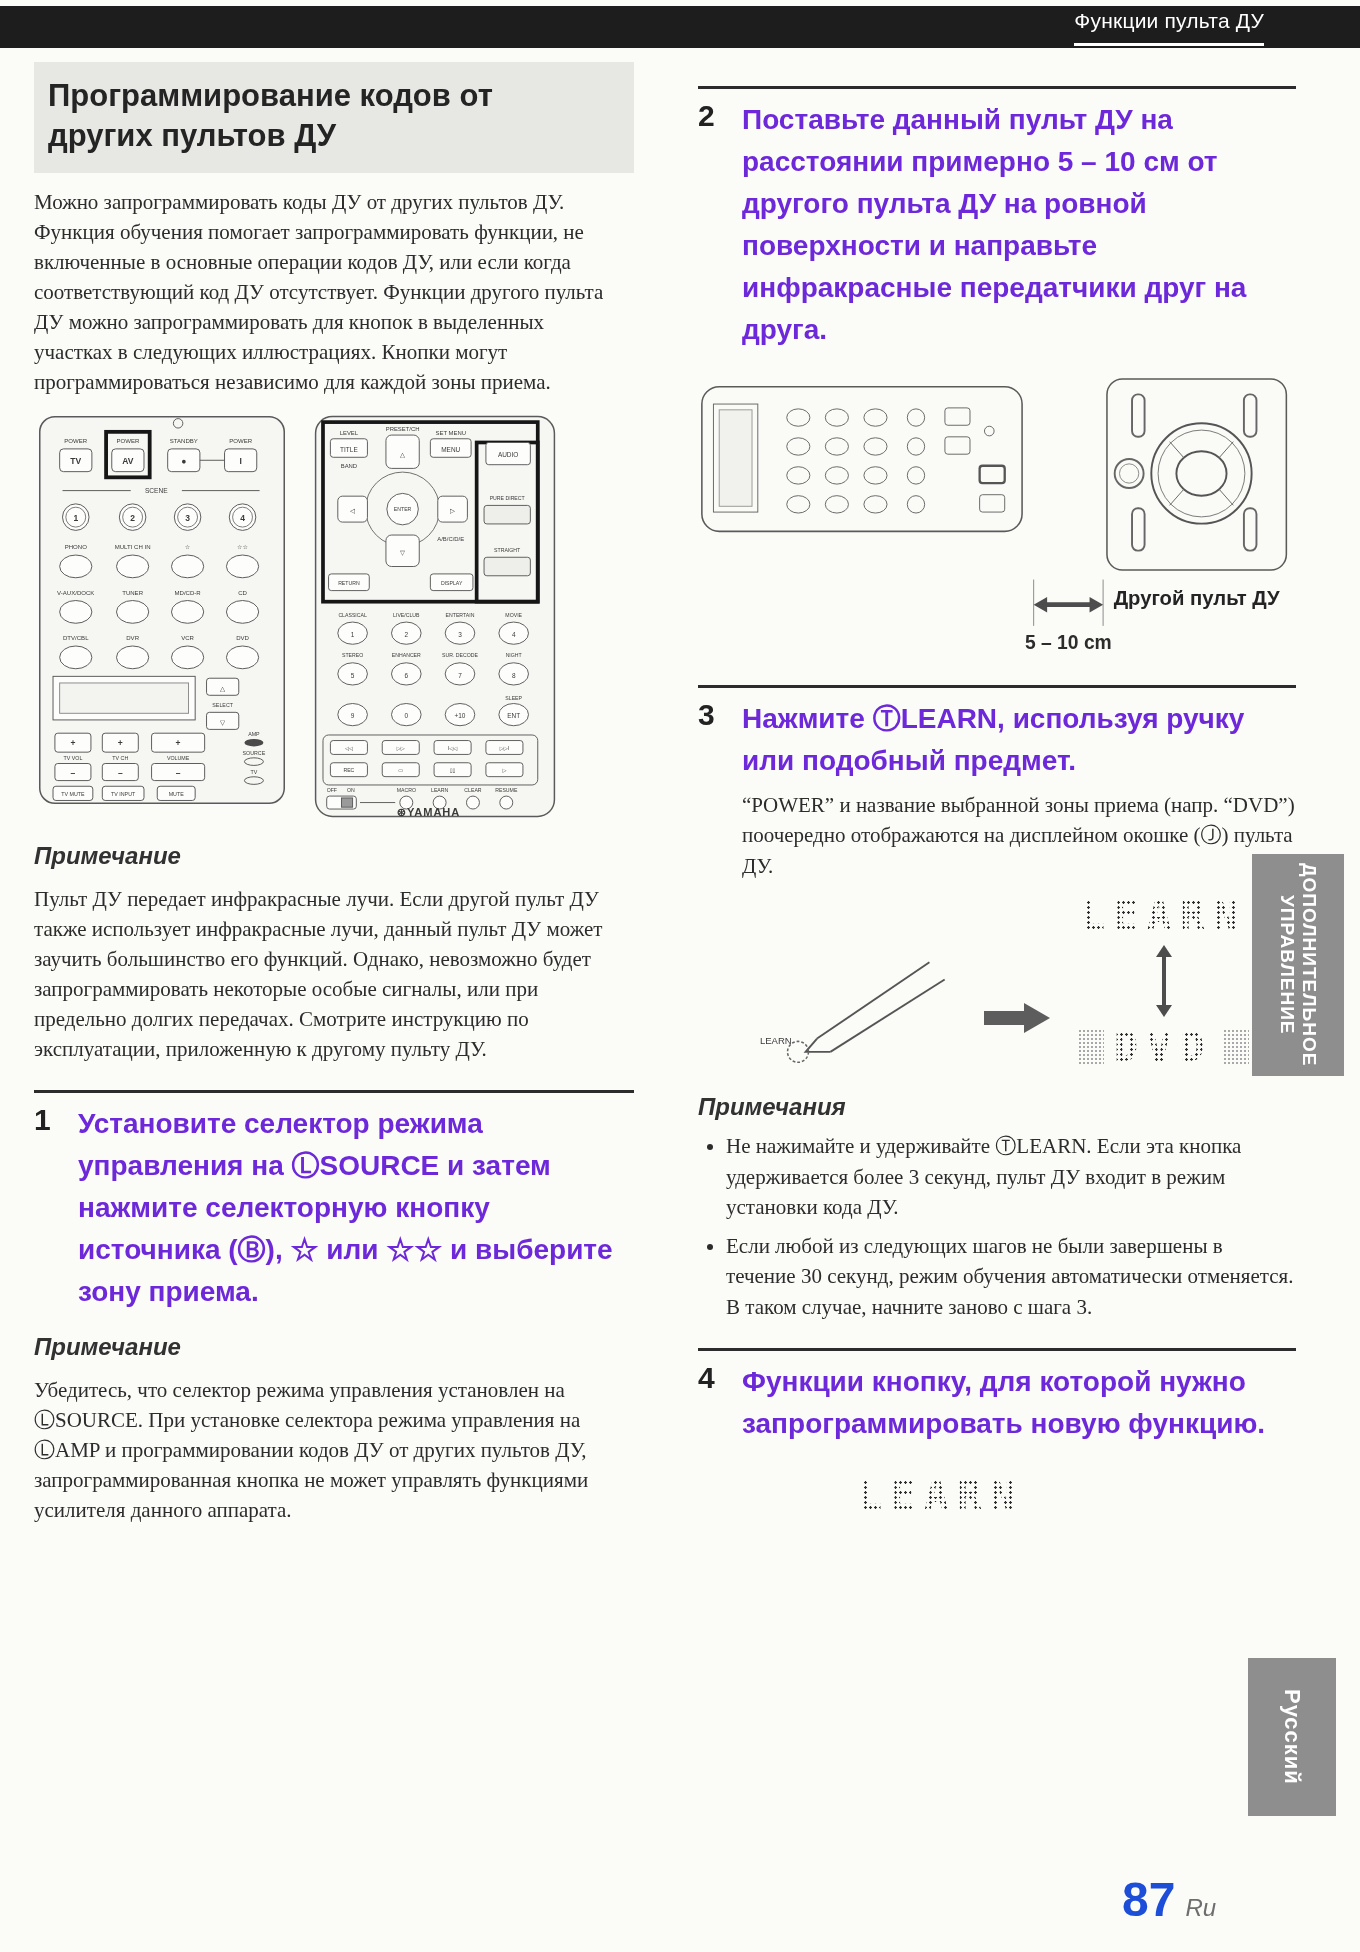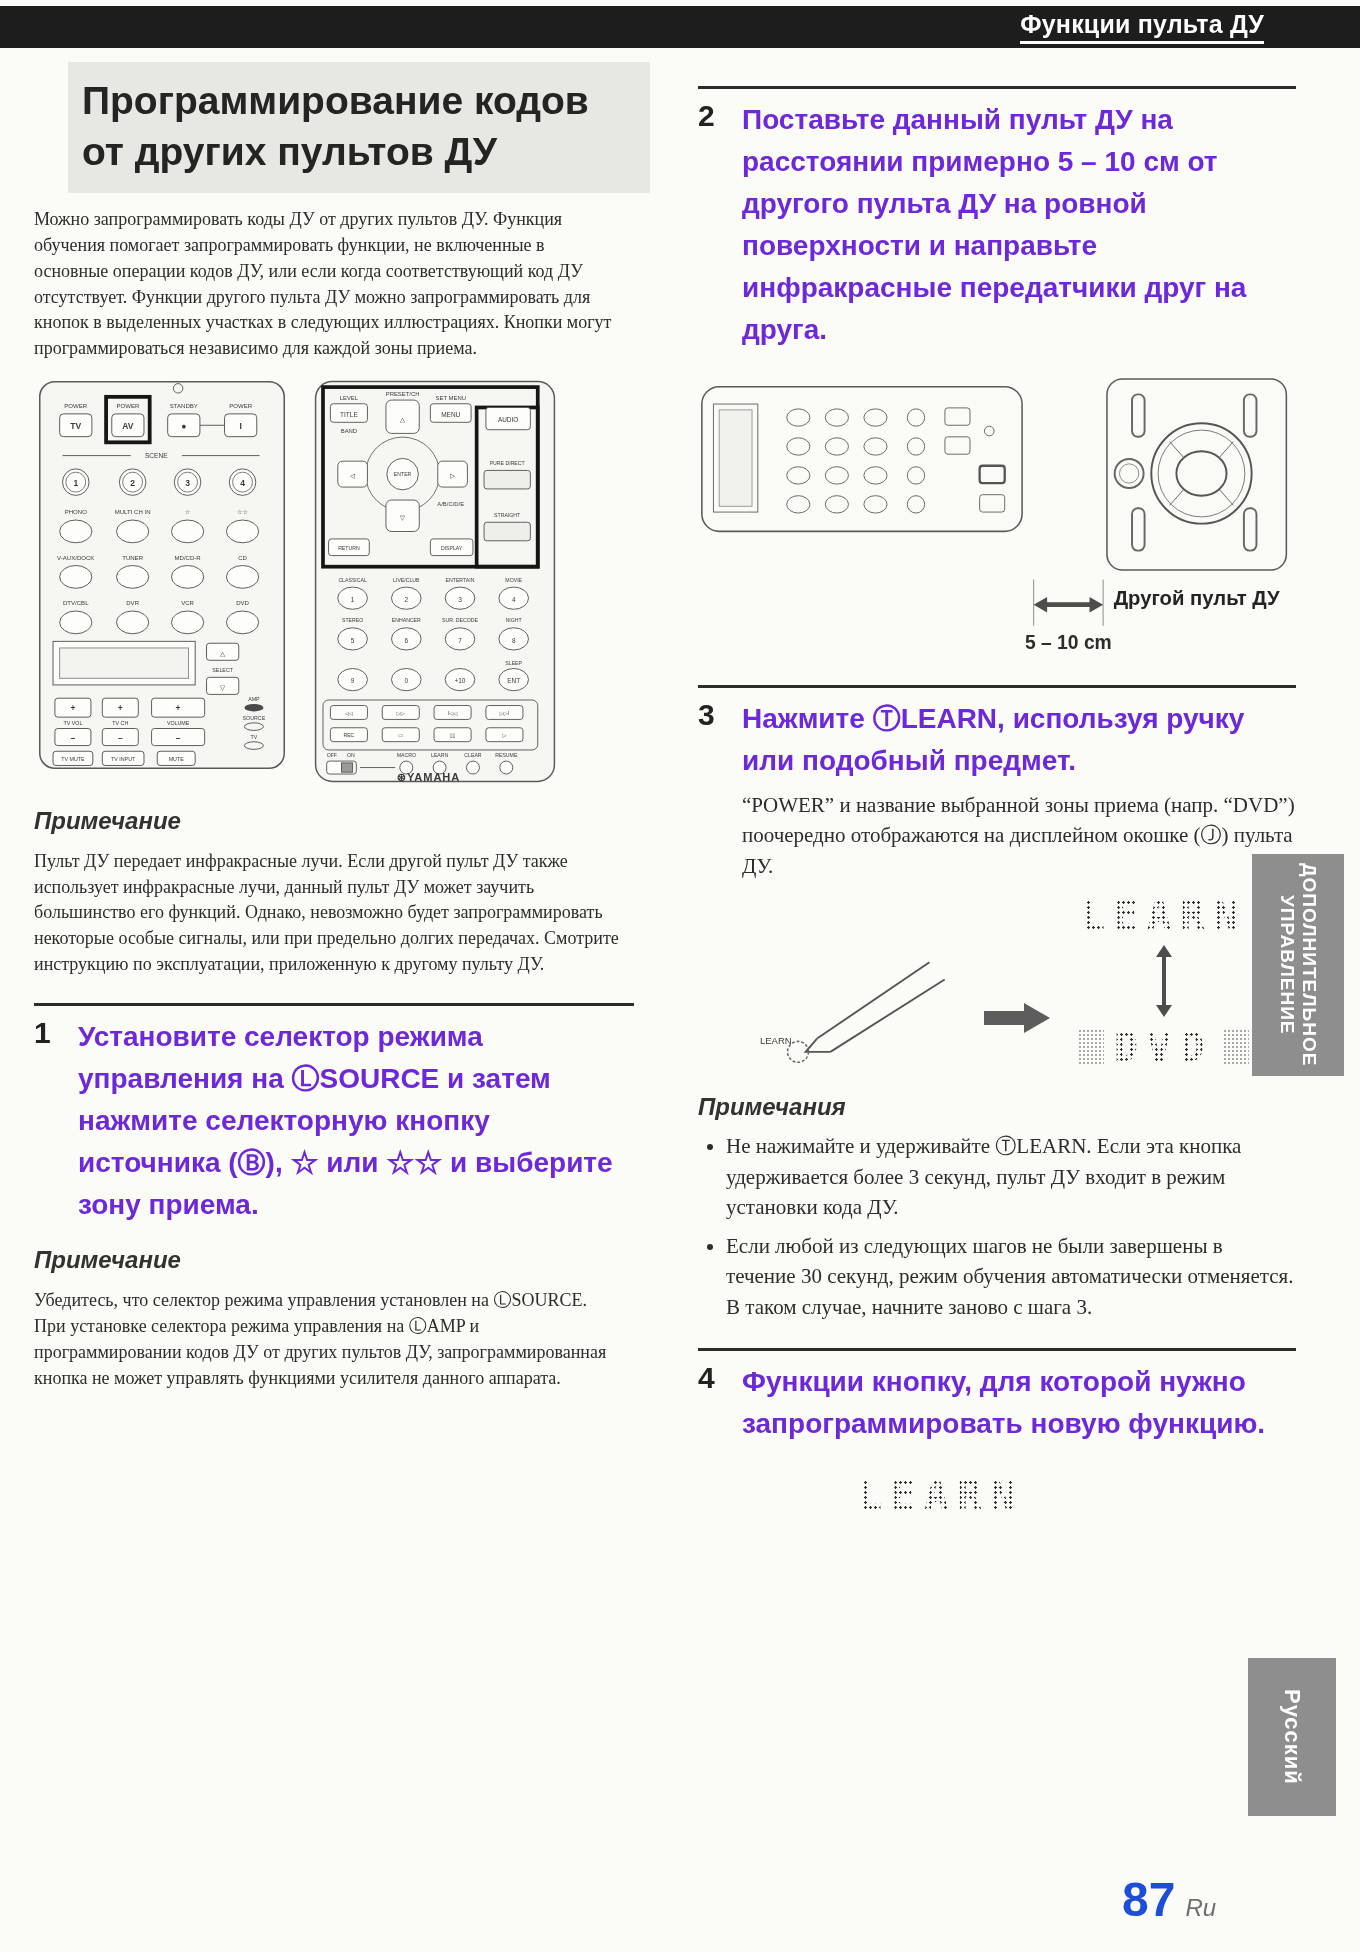--- a/index.html
+++ b/index.html
@@ -2,30 +2,30 @@
 <html lang="ru"><head>
 <meta charset="utf-8">
 <style>
   html,body{margin:0;padding:0;background:#ffffff;}
   .page{position:relative;width:1360px;height:1952px;background:#fbfbf8;overflow:hidden;
         font-family:"Liberation Sans",sans-serif;color:#2e2e2e;}
 
   
   .header-bar{position:absolute;left:0;top:6px;width:100%;height:42px;background:#1d1d1d;
               display:flex;align-items:center;justify-content:flex-end;}
-  .header-label{color:#ffffff;font-weight:bold;font-size:25px;margin-right:96px;
-                border-bottom:3px solid #ffffff;padding-bottom:2px;letter-spacing:.2px;}
+  .header-label{color:#ffffff;font-weight:normal;font-size:21px;margin-right:96px;
+                border-bottom:3px solid #ffffff;padding-bottom:10px;letter-spacing:.2px;}
 
   
   .col-left{position:absolute;left:34px;top:62px;width:600px;}
   .col-right{position:absolute;left:698px;top:86px;width:598px;}
 
-  .title-box{background:#e7e7e3;padding:14px 12px 16px 14px;font-size:39px;line-height:1.3;
-             font-weight:bold;color:#242424;width:556px;margin-left:34px;}
-  .body-text{font-family:"Liberation Serif",serif;font-size:18px;line-height:1.43;color:#2c2c2c;
+  .title-box{background:#e7e7e3;padding:14px 30px 16px 14px;font-size:31px;line-height:1.3;
+             font-weight:bold;color:#242424;width:556px;}
+  .body-text{font-family:"Liberation Serif",serif;font-size:21px;line-height:1.43;color:#2c2c2c;
              margin:14px 12px 0 0;}
   .note-h{font-style:italic;font-weight:bold;font-size:24px;color:#323232;margin:20px 0 0 0;}
 
   .rule{border-top:3px solid #2c2c2c;margin-top:26px;}
   .step-head{display:flex;gap:20px;margin-top:10px;}
   .step-num{font-size:30px;font-weight:bold;color:#222;flex:0 0 24px;}
   .step-title{font-size:28px;line-height:1.5;font-weight:bold;color:#6d28d9;}
   .step-body{font-family:"Liberation Serif",serif;font-size:21px;line-height:1.45;color:#2c2c2c;
              margin:8px 0 0 44px;}
 

